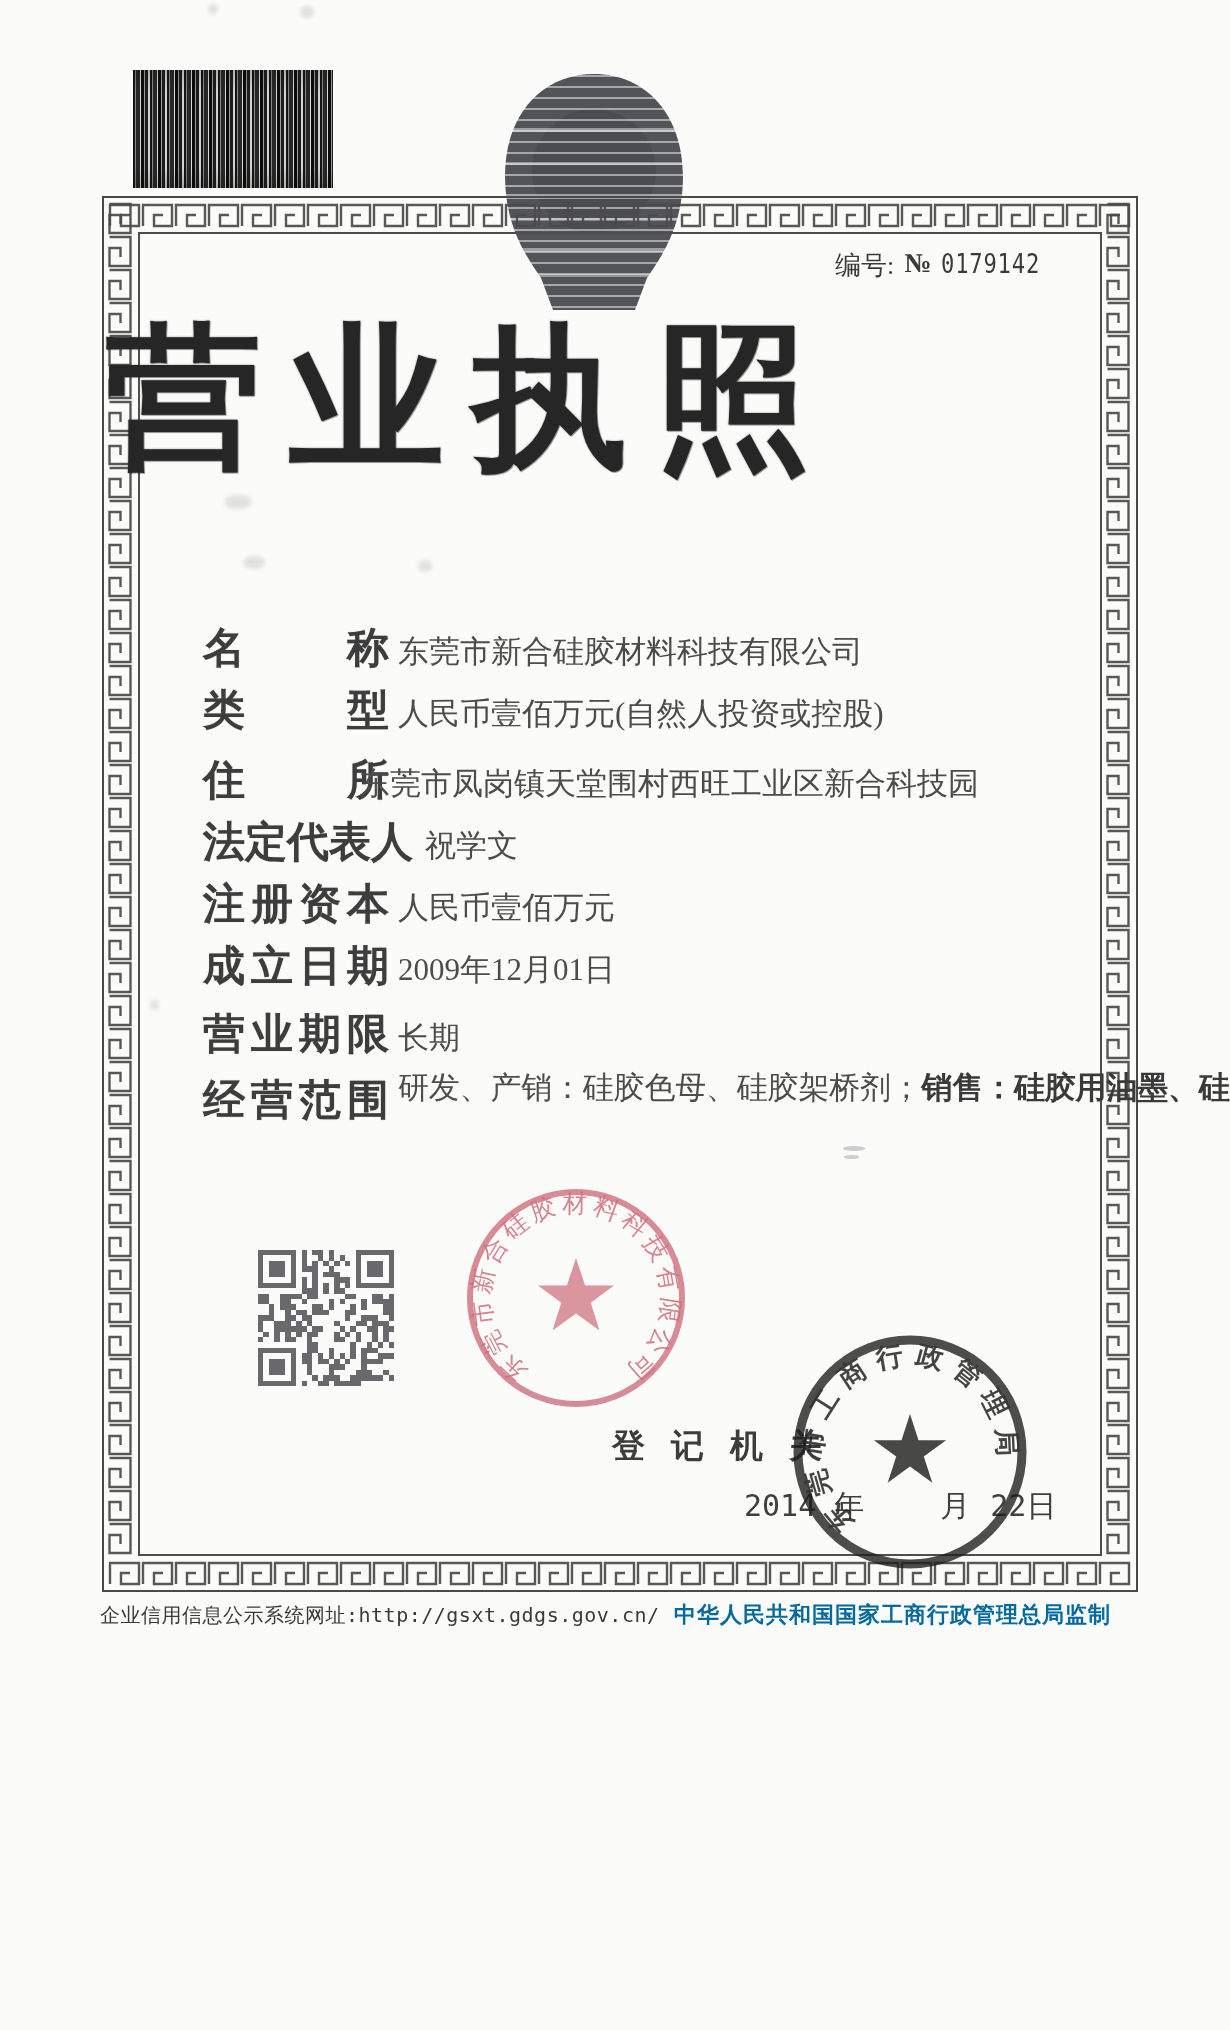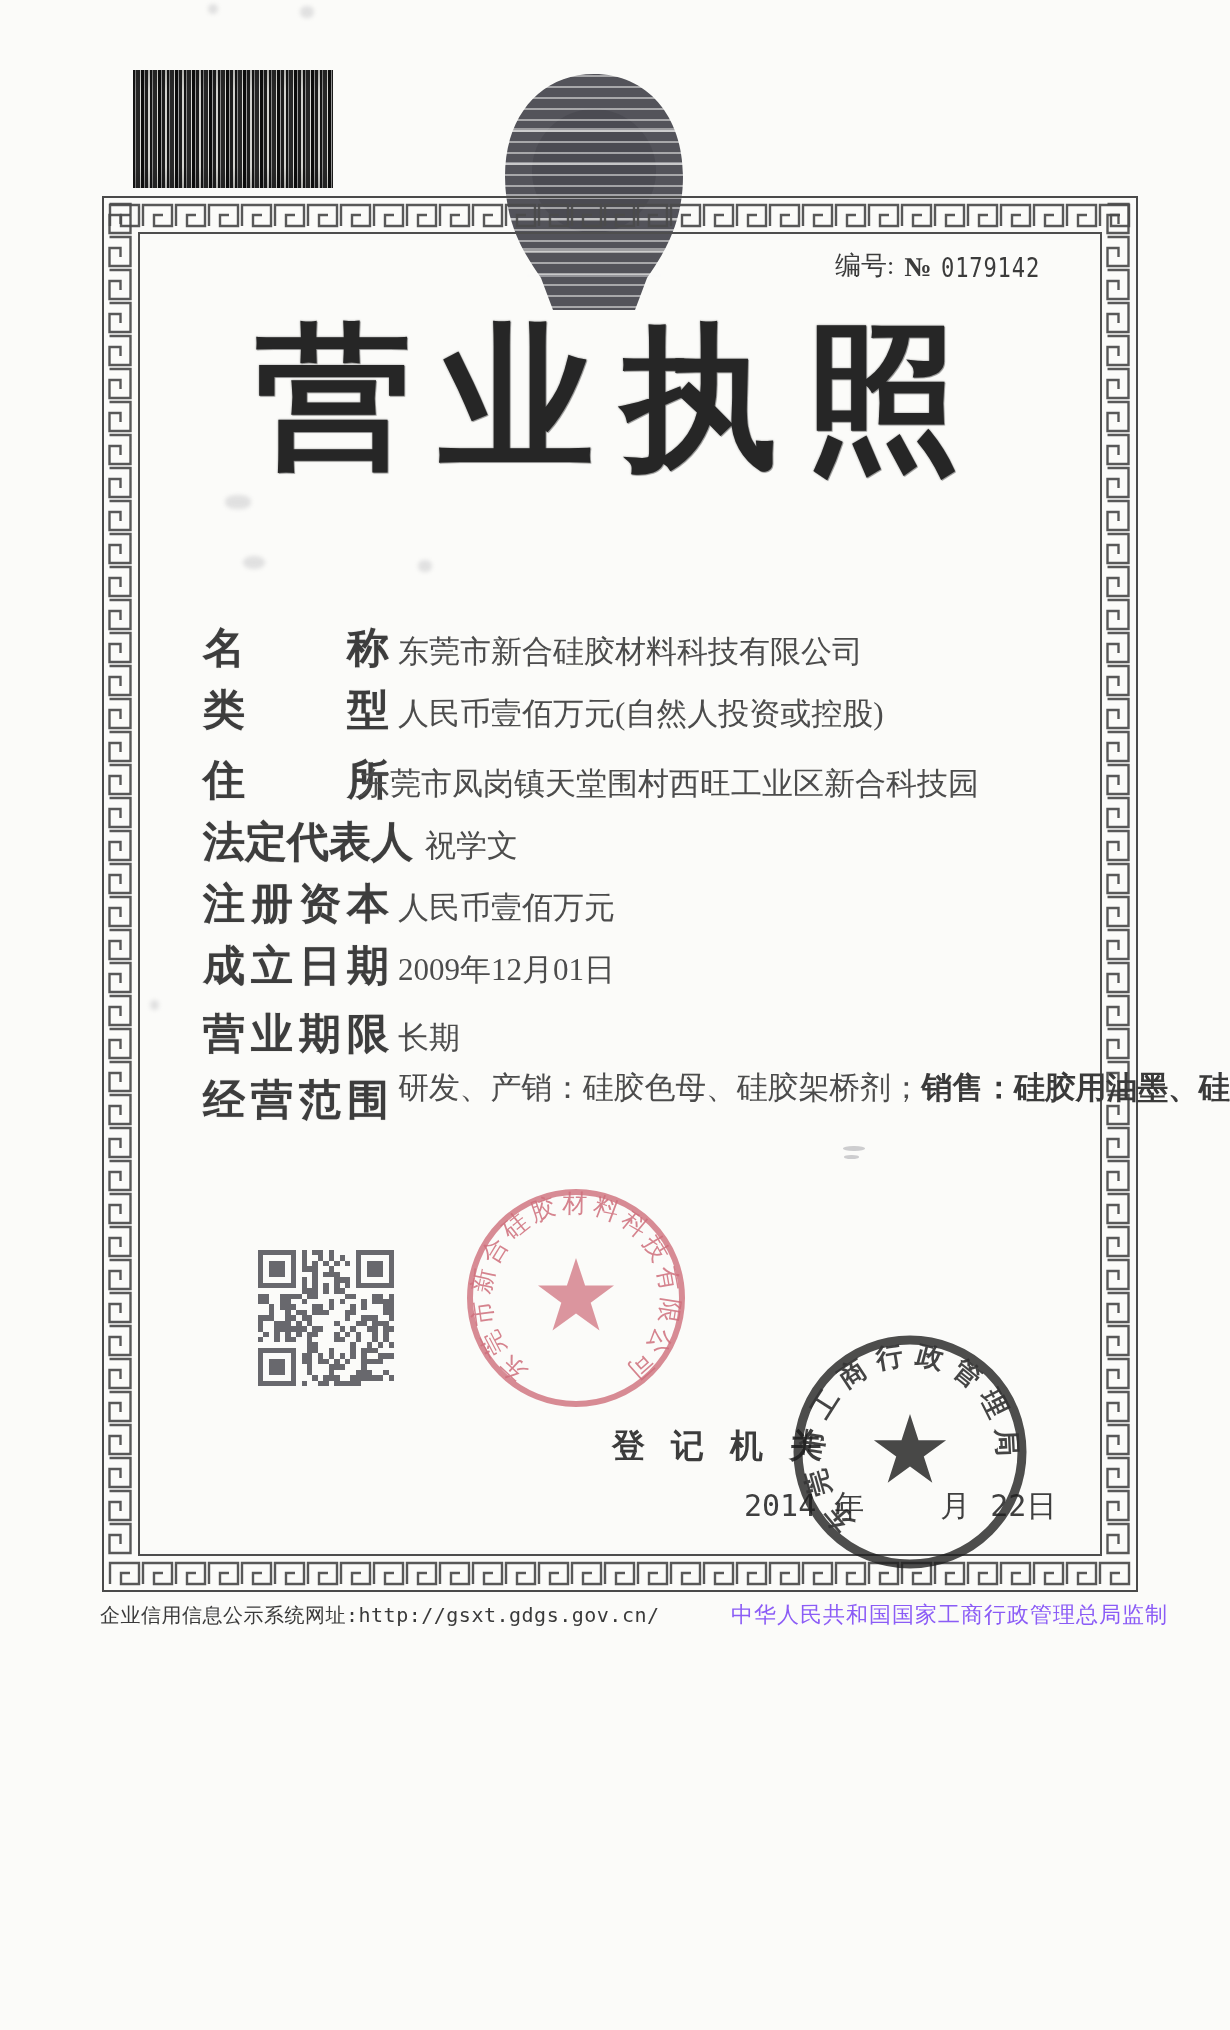--- a/index.html
+++ b/index.html
@@ -27,27 +27,27 @@
   
   .frame{position:absolute; left:102px; top:196px; width:1036px; height:1396px;}
   .frame .fo{position:absolute; inset:0; border:2.5px solid #4a4a4a;}
   .frame .fi{position:absolute; inset:36px; border:2px solid #4e4e4e;}
   .mstrip{position:absolute; opacity:.92;}
   .mstrip.top   {left:6px;  top:5px;}
   .mstrip.bottom{left:6px;  top:1363px;}
   .mstrip.left  {left:5px;  top:6px;}
   .mstrip.right {left:1003px; top:6px;}
   
-  .serial{position:absolute; left:835px; top:248px; display:flex; align-items:flex-end; gap:10px; color:#3b3b3b;}
+  .serial{position:absolute; left:835px; top:248px; display:flex; align-items:flex-start; gap:10px; color:#3b3b3b;}
   .serial .lab{font-size:26px;}
   .serial .sign{font-size:27px; font-weight:bold;}
   .serial .num{font-family:"DejaVu Sans Mono", monospace; font-size:27px; transform:scaleX(.82); transform-origin:left; letter-spacing:1px;}
   
   .title{
-    position:absolute; left:102px; top:318px; width:1036px; text-align:center;
+    position:absolute; left:102px; top:318px; width:1036px; 
     font-size:155px; font-weight:900; letter-spacing:28px; color:#262626;
     text-shadow:0 0 2px rgba(30,30,30,.55), 1px 1px 0 rgba(30,30,30,.35);
     line-height:1.05; padding-left:4px; box-sizing:border-box;
   }
   
   .regno{position:absolute; left:616px; top:534px; display:flex; align-items:baseline; gap:10px;}
   .regno .lab{font-size:34px; font-weight:600; letter-spacing:24px; color:#444;}
   .regno .num{font-family:"DejaVu Sans", sans-serif; font-size:36px; color:#474747; transform:scaleX(.72); transform-origin:left;}
   
   .row{position:absolute; left:203px; display:flex; align-items:baseline;}
@@ -76,21 +76,21 @@
   .registry{position:absolute; left:612px; top:1424px; font-size:33px; font-weight:600; letter-spacing:26px; color:#3c3c3c;}
   .issue-date{position:absolute; left:744px; top:1486px; font-size:30px; color:#3f3f3f; display:flex; align-items:baseline;}
   .issue-date .num{font-family:"DejaVu Sans Mono", monospace;text-align:center;}
   .issue-date .month{margin-left:76px;}
   .issue-date .day{margin-left:20px;}
   
   .footer-left{
     position:absolute; left:100px; top:1602px; font-size:20px; color:#3a3a3a;
     font-family:"DejaVu Sans Mono","Liberation Serif",serif; letter-spacing:.5px;
   }
-  .footer-right{position:absolute; left:731px; top:1600px; font-size:22px; font-weight:400; color:#8b5cf6; letter-spacing:1px;}
+  .footer-right{position:absolute; left:674px; top:1600px; font-size:22px; font-weight:700; color:#0369a1; letter-spacing:1px;}
   
   .smudge{position:absolute; background:#97979d; opacity:.26; filter:blur(2px); border-radius:45%;}
 </style>
 </head>
 <body>
 
 <svg width="0" height="0" style="position:absolute" aria-hidden="true">
   <defs>
     <g id="mtile">
       <path d="M2 25 V4 H31 V25 H13 V14 H22" fill="none" stroke="#4b4b4b" stroke-width="2.4"></path>

